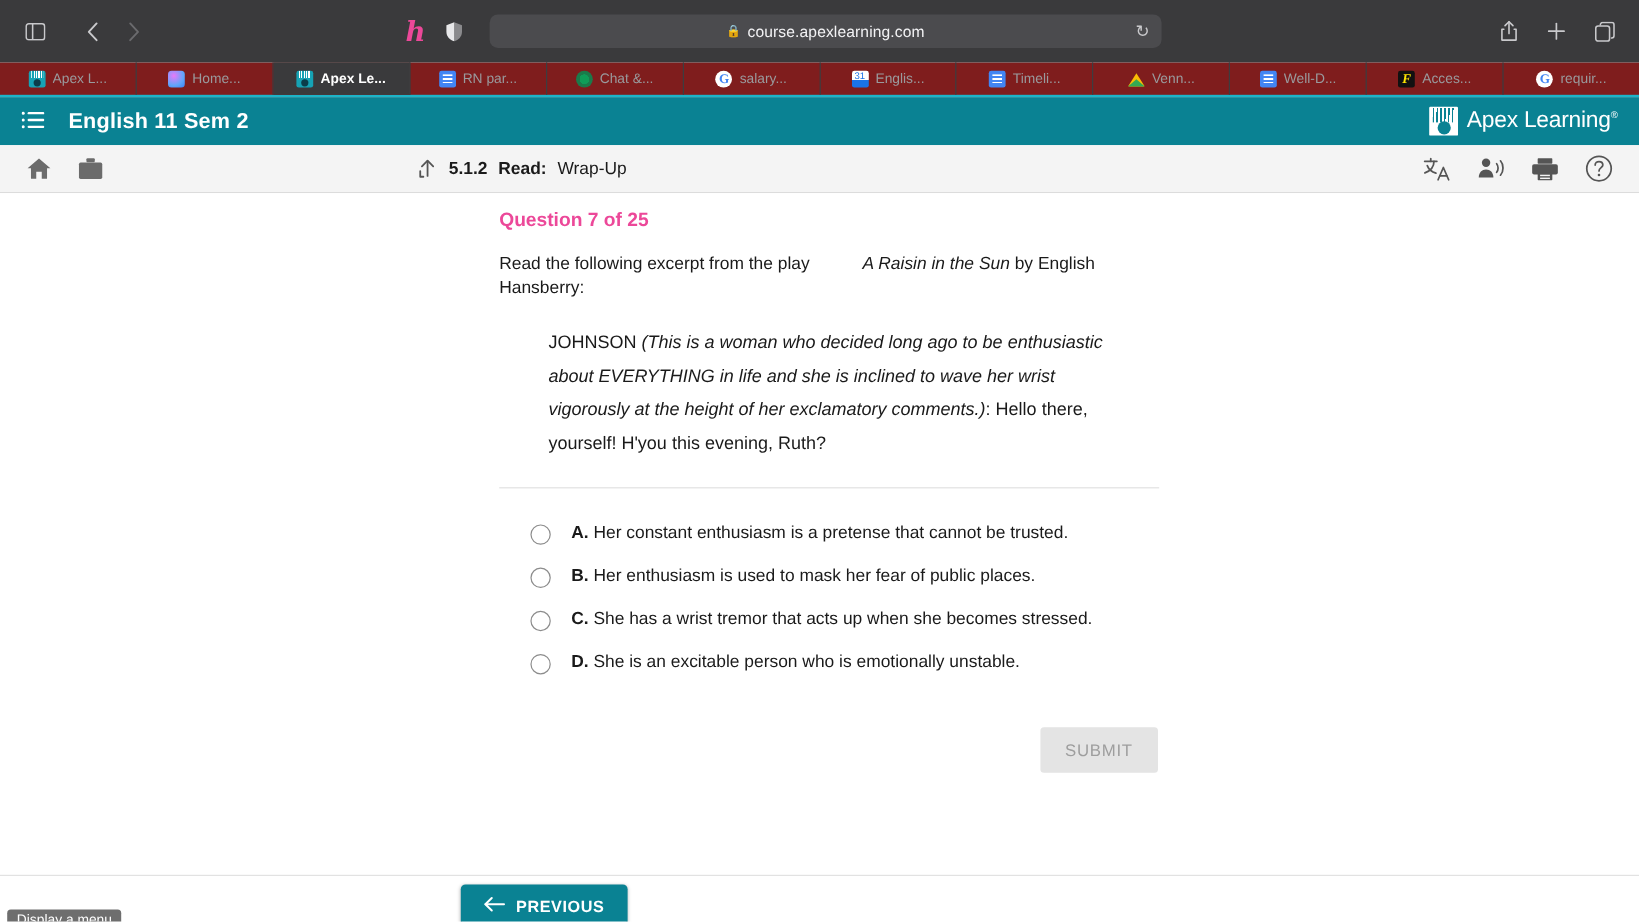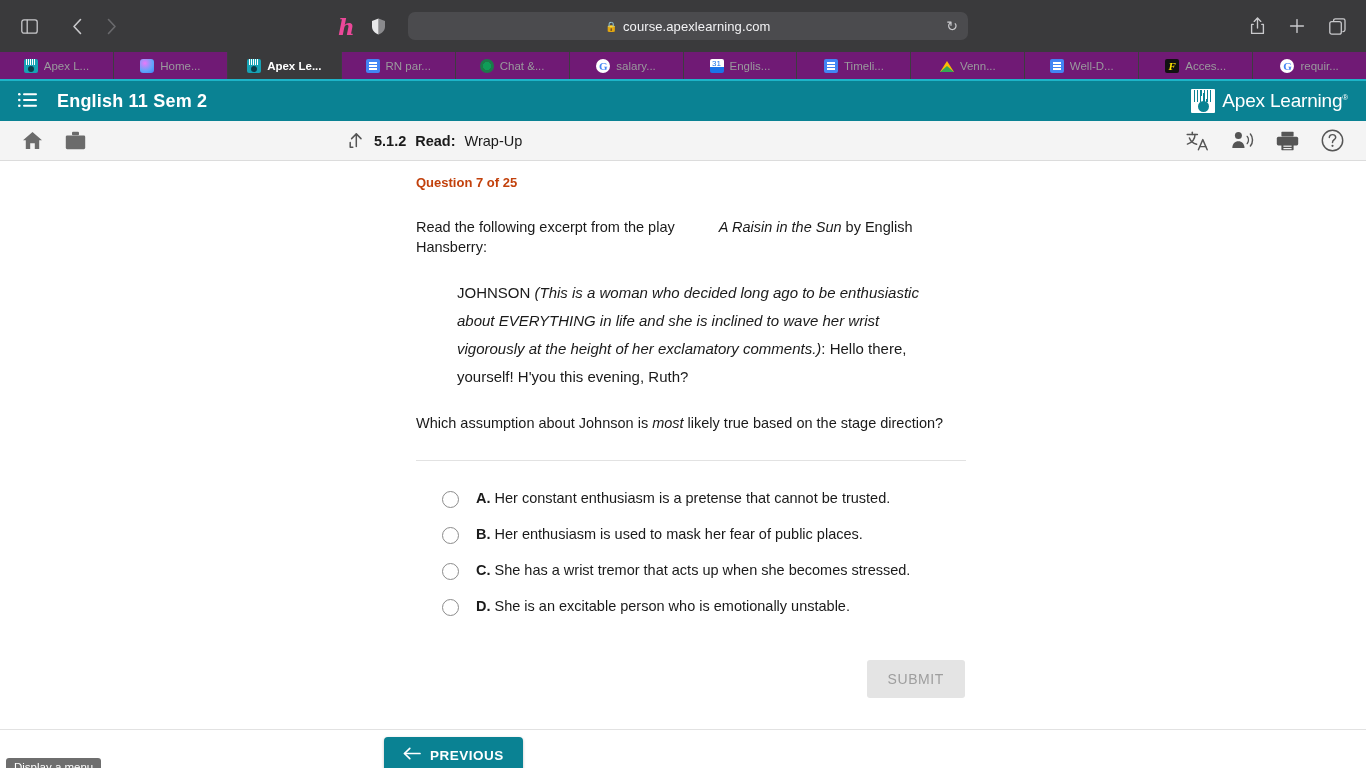--- a/index.html
+++ b/index.html
@@ -68,21 +68,21 @@
     font-size: 14px; color: #c9c9cc;
   }
 
   .right-group {
     position: absolute; right: 14px;
     display: flex; align-items: center; gap: 10px;
   }
 
   
   .tabstrip {
-    background: #701a75;
+    background: #7f1d1d;
     height: 29px;
     display: flex;
     align-items: stretch;
     border-bottom: 2px solid #1db4c8;
   }
   .tab {
     flex: 1 1 0;
     min-width: 0;
     display: flex;
     align-items: center;
@@ -235,24 +235,24 @@
     position: relative;
   }
   .content-inner {
     width: 550px;
     margin: 0 auto;
     padding-top: 14px;
     position: relative;
     left: 8px;
   }
   .question-heading {
-    font-size: 13px;
+    font-size: 16px;
     font-weight: bold;
-    color: #c2410c;
-    margin-bottom: 27px;
+    color: #ec4899;
+    margin-bottom: 17px;
   }
   .question-intro {
     font-size: 14.5px;
     line-height: 1.38;
     color: #1a1a1a;
   }
   .question-intro em { font-style: italic; margin-left: 40px; }
   .excerpt {
     margin: 22px 0 22px 41px;
     font-size: 15px;
@@ -568,23 +568,20 @@
     <div class="question-heading">Question 7 of 25</div>
 
     <div class="question-intro">
       <span>Read the following excerpt from the play </span><em>A Raisin in the Sun</em><span> by English Hansberry:</span>
     </div>
 
     <div class="excerpt">
       <span>JOHNSON </span><em>(This is a woman who decided long ago to be enthusiastic about EVERYTHING in life and she is inclined to wave her wrist vigorously at the height of her exclamatory comments.)</em><span>: Hello there, yourself! H'you this evening, Ruth?</span>
     </div>
 
-    <div class="prompt">
-      <span>Which assumption about Johnson is </span><em>most</em><span> likely true based on the stage direction?</span>
-    </div>
 
     <div class="divider"></div>
 
     <div class="options">
       <div class="option">
         <span class="radio"></span>
         <span class="option-letter">A.</span>
         <span class="option-text">Her constant enthusiasm is a pretense that cannot be trusted.</span>
       </div>
       <div class="option">

